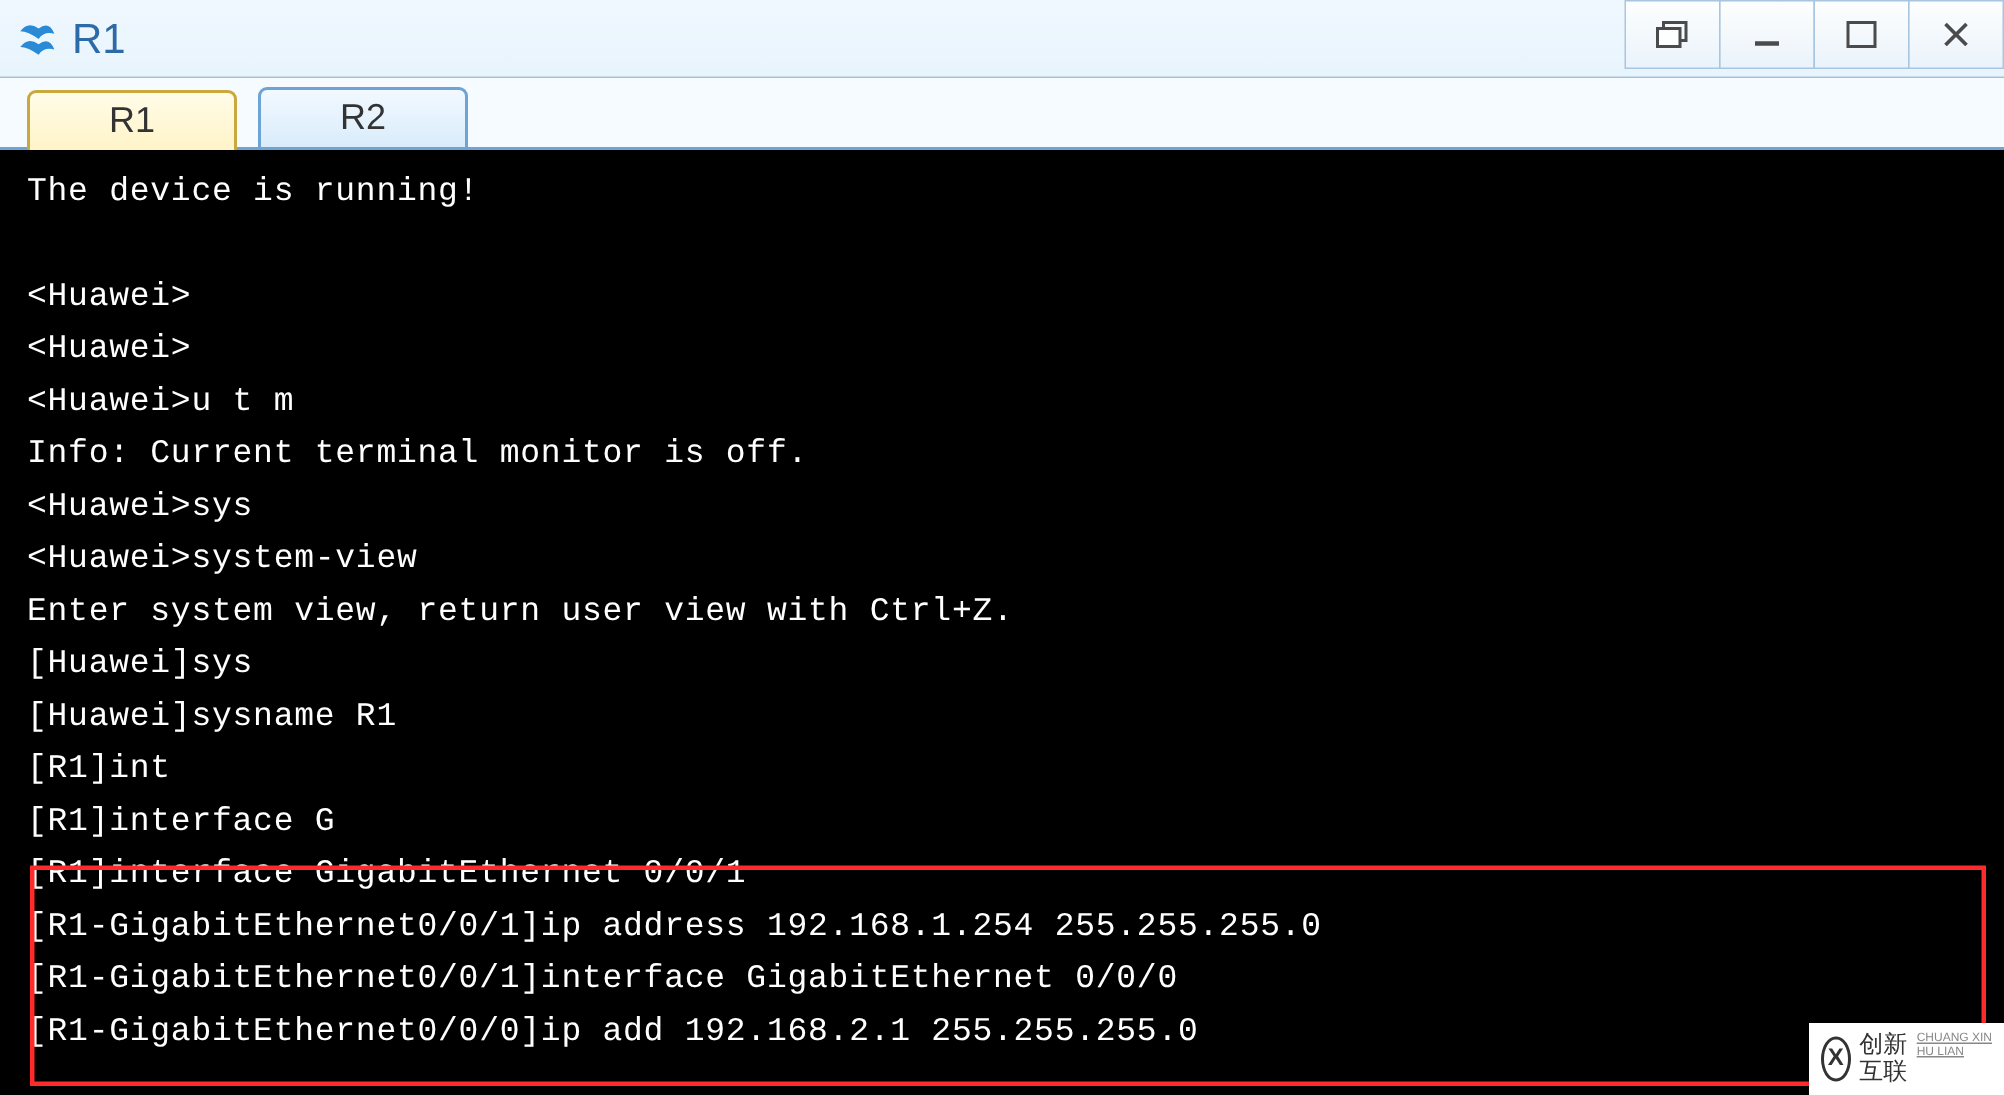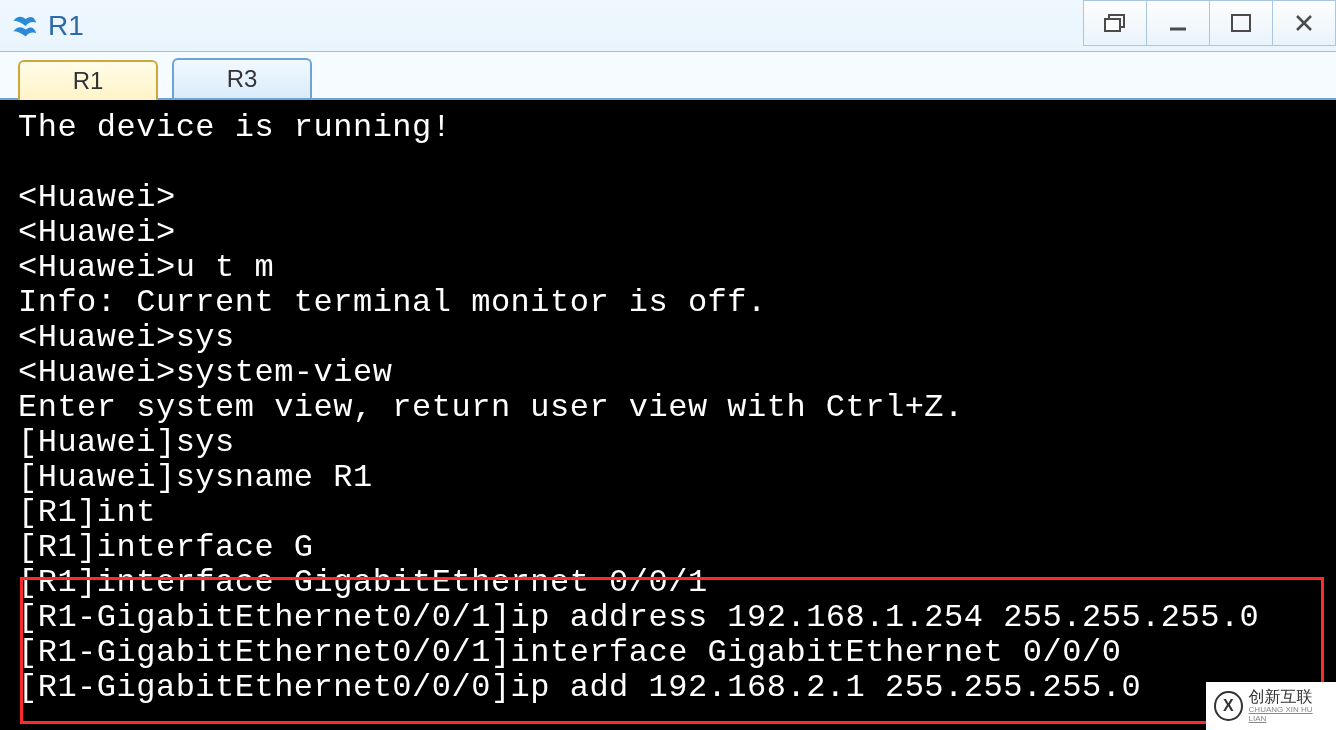--- a/index.html
+++ b/index.html
@@ -79,21 +79,21 @@
       border-color: #c9a93d;
       position: relative;
       top: 2px;
     }
 
     
     .terminal {
       background: #000;
       color: #fff;
       font-family: Consolas, "Courier New", monospace;
-      font-size: 32px;
+      font-size: 22px;
       padding: 10px 18px 14px 18px;
       line-height: 35px;
       height: calc(730px - 52px - 48px);
       position: relative;
       letter-spacing: 0.5px;
     }
     .terminal pre {
       white-space: pre;
       font-family: inherit;
     }
@@ -127,21 +127,21 @@
       width: 30px; height: 30px;
       border: 2px solid #333;
       border-radius: 50%;
       display: flex;
       align-items: center;
       justify-content: center;
       font-weight: bold;
     }
     .watermark .wm-text {
       display: flex;
-      flex-direction: column;
+      flex-direction: row;
       line-height: 1.1;
     }
     .watermark .wm-sub { font-size: 8px; color: #888; letter-spacing: 0; text-decoration: underline; }
   </style>
 </head>
 <body>
 
 <div class="titlebar">
   <span class="app-icon">
     <svg viewBox="0 0 32 32" width="28" height="28">
@@ -174,21 +174,21 @@
       </svg>
     </div>
   </div>
 </div>
 
 <div class="tabstrip">
   <div class="tab active">
     <span>R1</span>
   </div>
   <div class="tab">
-    <span>R3</span>
+    <span>R2</span>
   </div>
 </div>
 
 <div class="terminal">
   <pre id="term-out">The device is running!
 
 &lt;Huawei&gt;
 &lt;Huawei&gt;
 &lt;Huawei&gt;u t m
 Info: Current terminal monitor is off.

